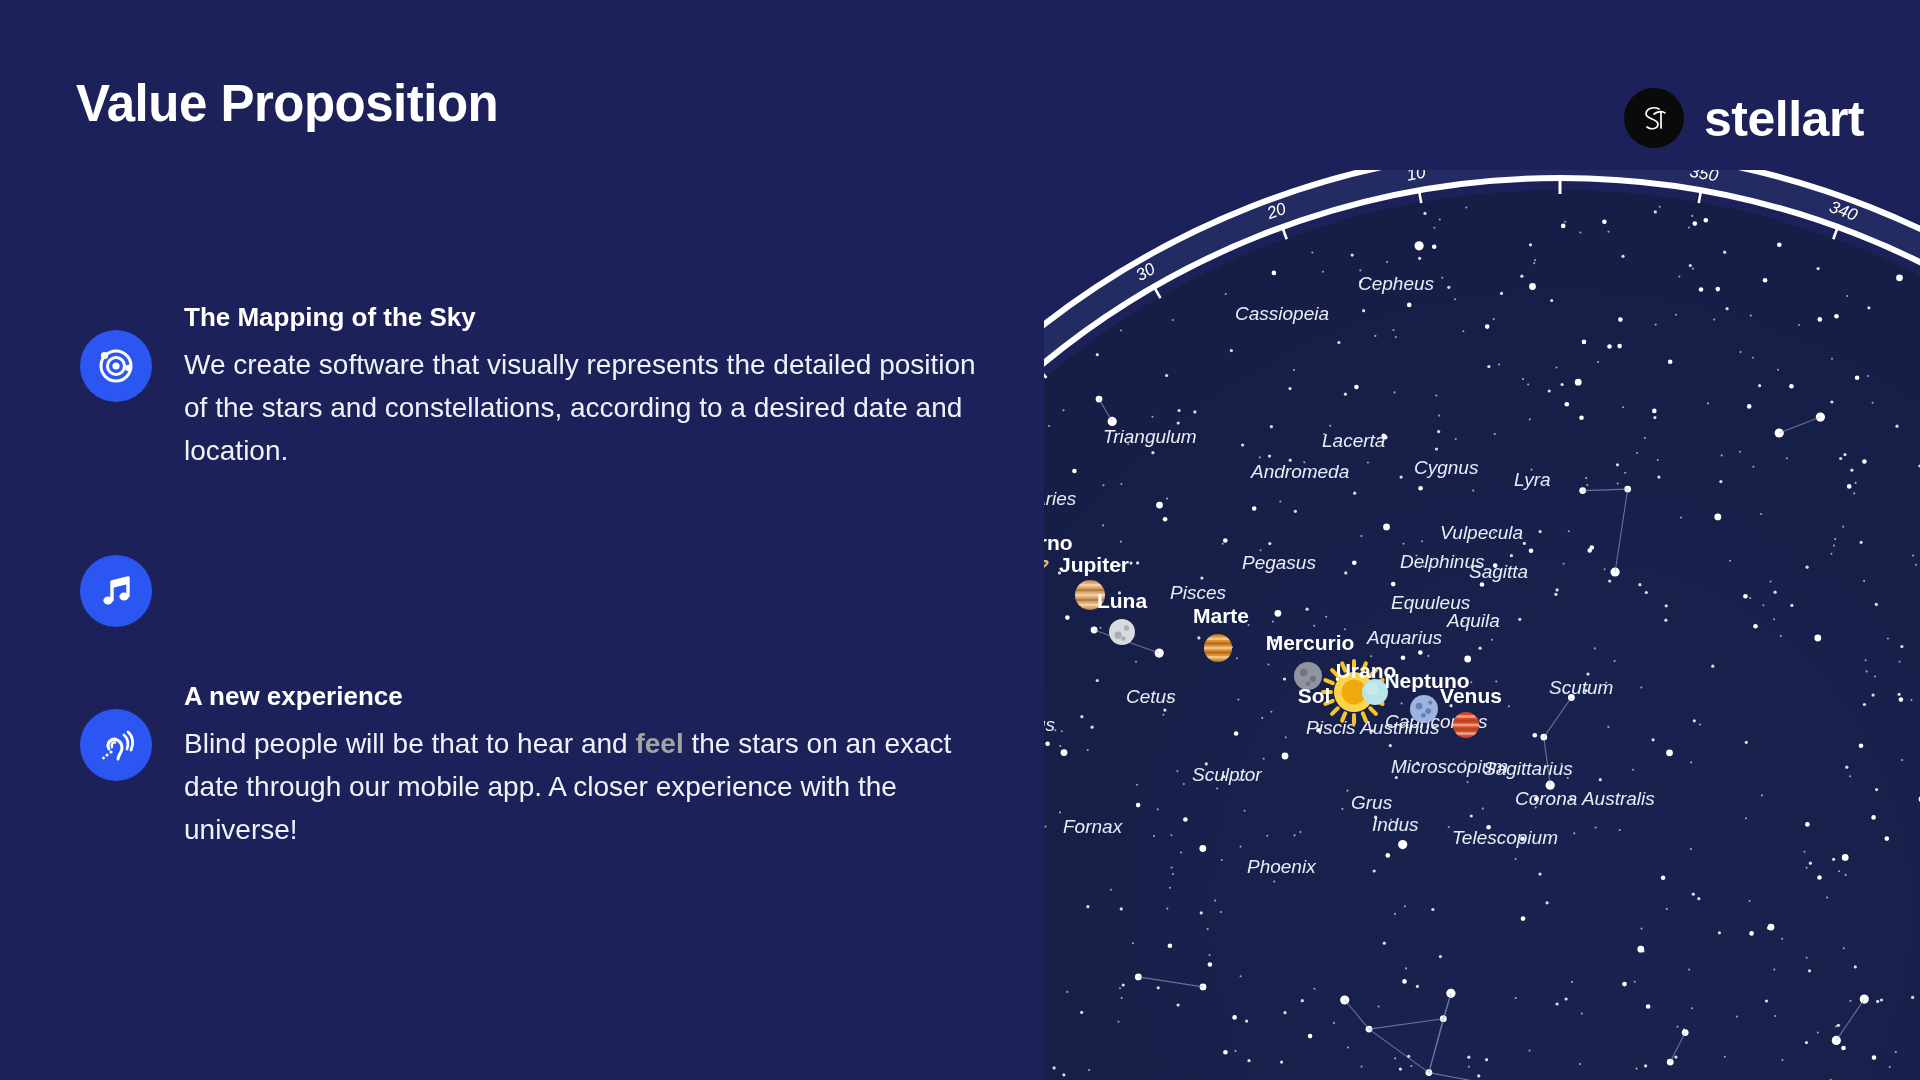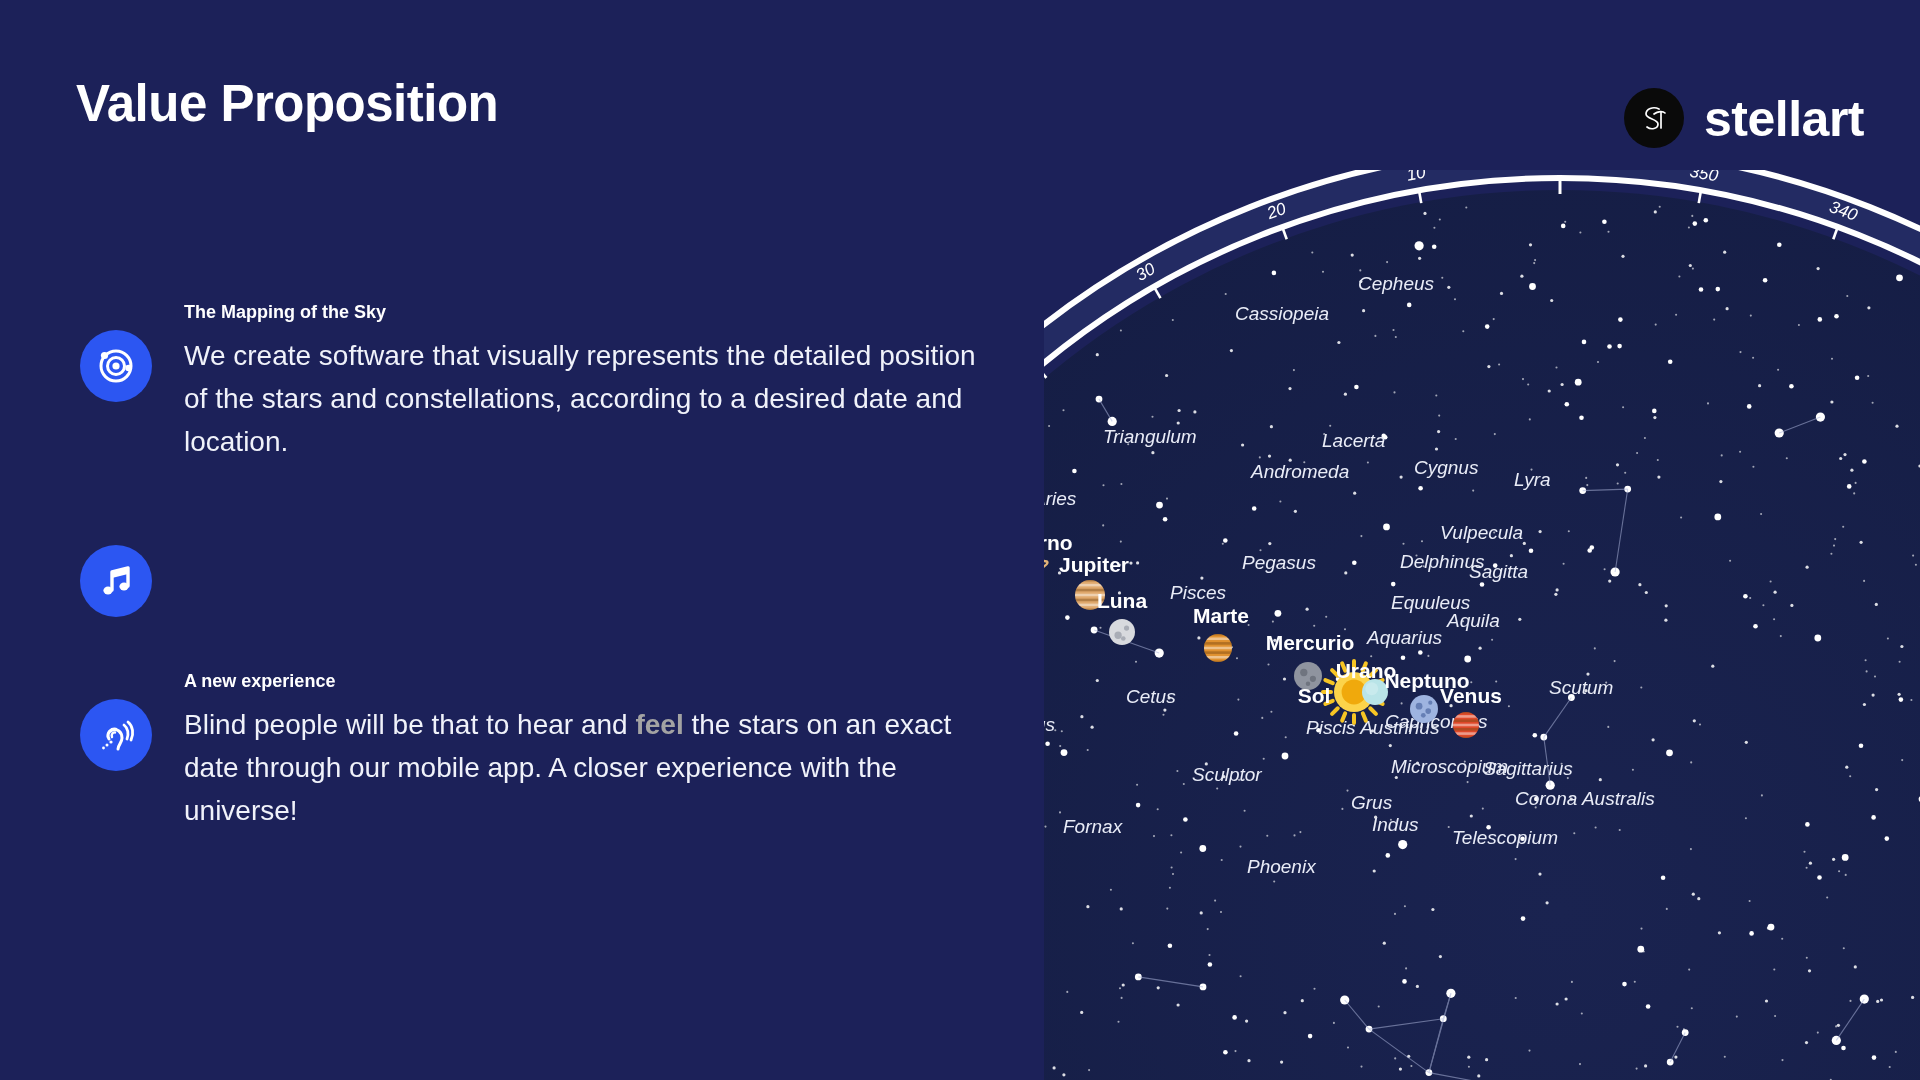--- a/index.html
+++ b/index.html
@@ -36,21 +36,21 @@
     margin-bottom:52px;
   }
   .feature-icon {
     width:72px; height:72px; border-radius:50%;
     background:#2c56f2;
     display:flex; align-items:center; justify-content:center;
     flex:0 0 72px; margin-top:30px;
   }
   .feature-text { flex:1; padding-top:2px; }
   .feature-head {
-    font-size:18px; font-weight:bold; color:#ffffff;
+    font-size:26px; font-weight:bold; color:#ffffff;
     margin-bottom:10px; line-height:1.2;
   }
   .feature-body {
     font-size:28px; color:#f0f2fa; line-height:1.54; font-weight:400;
   }
   .feature-body b { font-weight:bold; color:#a3a3a3; }
 
   
   #sky-map {
     position:absolute; left:1044px; top:170px;

